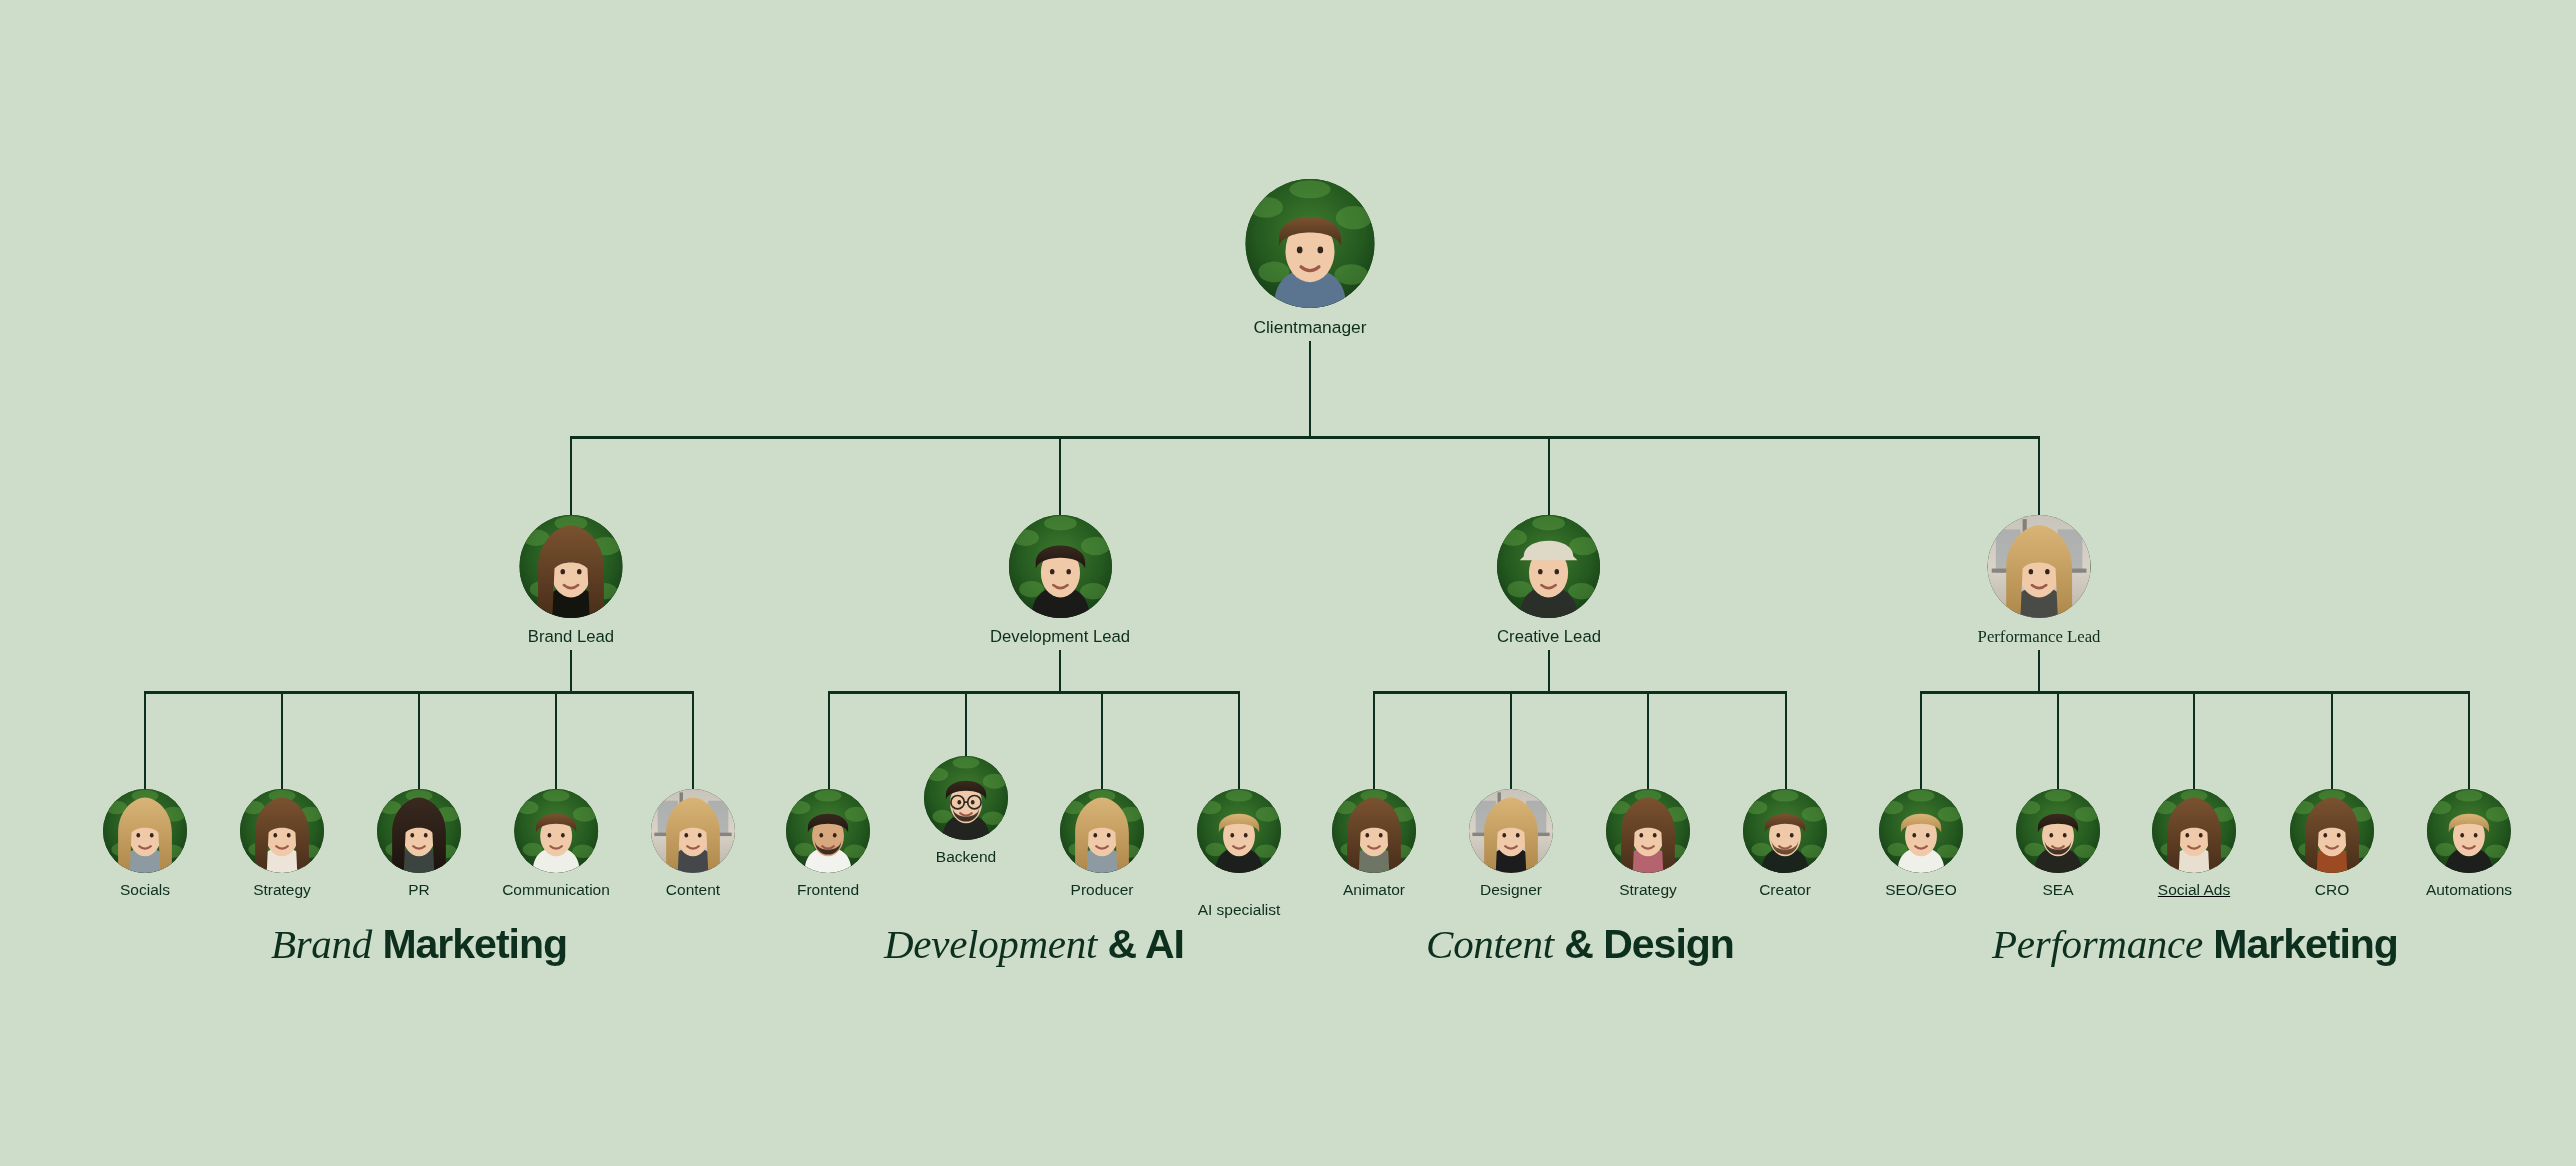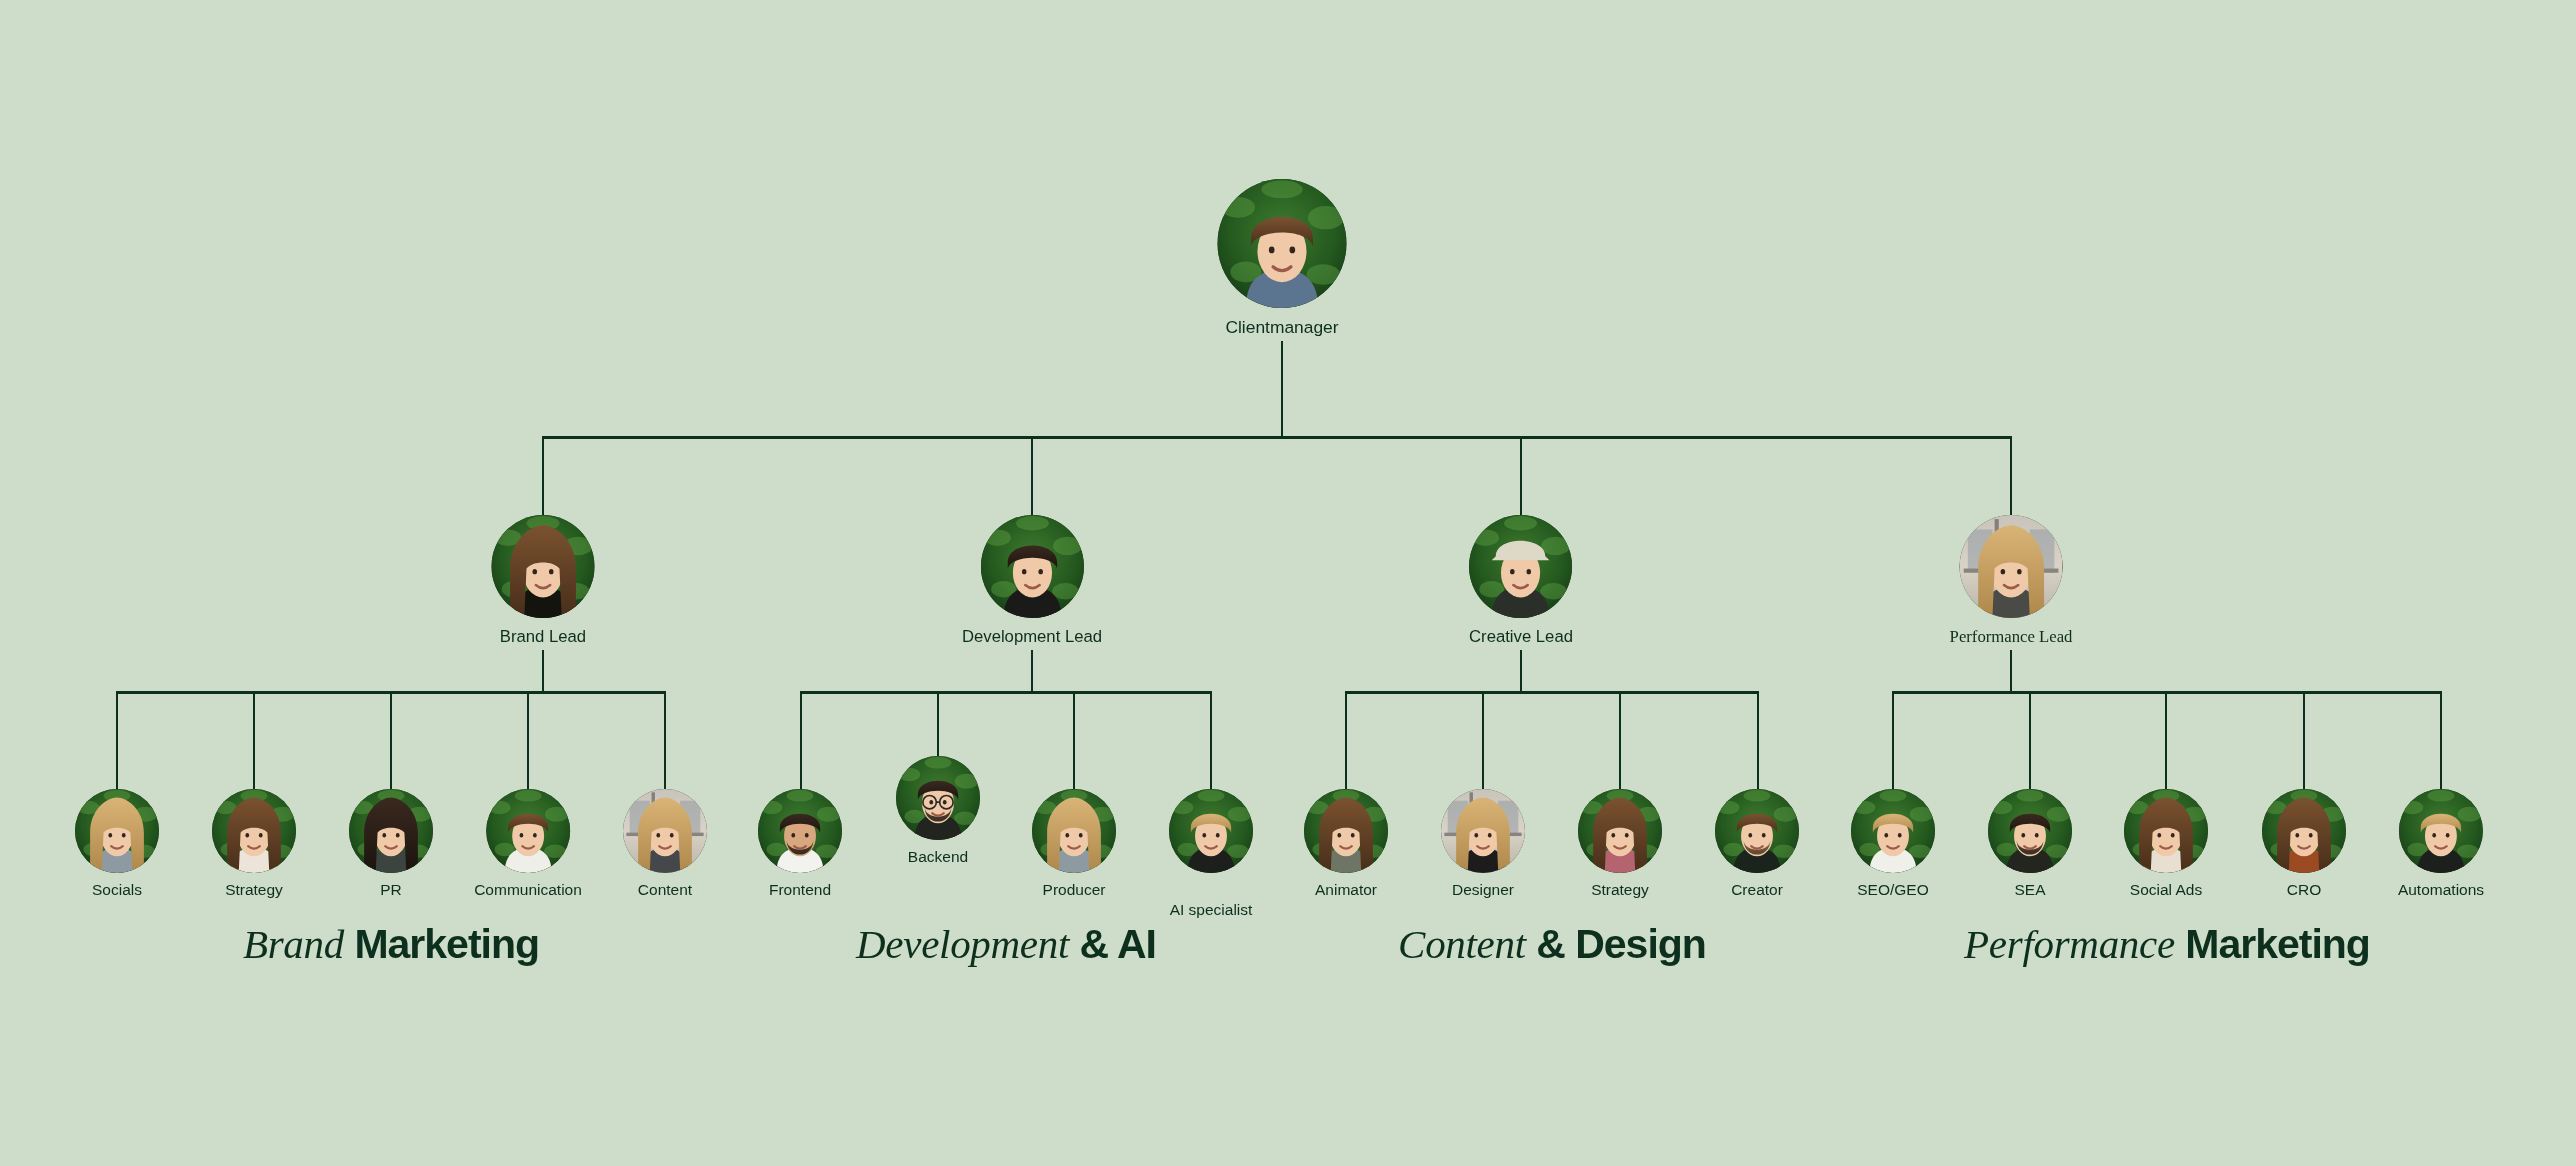--- a/index.html
+++ b/index.html
@@ -11,20 +11,21 @@
     height: 1167px;
     background: #cdddc9;
     font-family: "Liberation Sans", sans-serif;
     overflow: hidden;
   }
 
   #chart {
     position: relative;
     width: 2076px;
     height: 1167px;
+    margin-left: 28px;
   }
 
   
   .line-h, .line-v {
     position: absolute;
     background: #0d2f1d;
   }
   .line-h { height: 2.6px; }
   .line-v { width: 1.9px; }
 
@@ -607,21 +608,21 @@
     <path d="M34 60 C34 84 66 84 66 60 C66 76 34 76 34 60 Z" fill="url(#hair-dark)" opacity="0.85"></path>
     <path d="M26 46 C26 24 74 24 74 46 L74 52 C70 38 30 38 26 52 Z" fill="url(#hair-dark)"></path>
 
     <ellipse cx="42" cy="55" rx="2.2" ry="2.6" fill="#33241c"></ellipse>
     <ellipse cx="58" cy="55" rx="2.2" ry="2.6" fill="#33241c"></ellipse>
     <path d="M43 68 Q50 74 57 68" stroke="#9c5a4b" stroke-width="2.4" fill="none" stroke-linecap="round"></path>
   </svg>
       </div>
       <div class="node-label">SEA</div>
     </div>
-    <div class="node member" style="left: 2166px; top: 789px;">
+    <div class="node member" style="left: 2166px; top: 789px; text-decoration: underline;">
       <div class="avatar" style="width: 84px; height: 84px;">
         <svg viewBox="0 0 100 100" preserveAspectRatio="xMidYMid slice">
     <rect width="100" height="100" fill="url(#foliage)"></rect>
     <g opacity="0.45" fill="#5da044">
             <ellipse cx="16" cy="22" rx="13" ry="8"></ellipse>
             <ellipse cx="84" cy="30" rx="14" ry="9"></ellipse>
             <ellipse cx="22" cy="72" rx="12" ry="8"></ellipse>
             <ellipse cx="82" cy="74" rx="13" ry="8"></ellipse>
             <ellipse cx="50" cy="8" rx="16" ry="7"></ellipse>
           </g>

